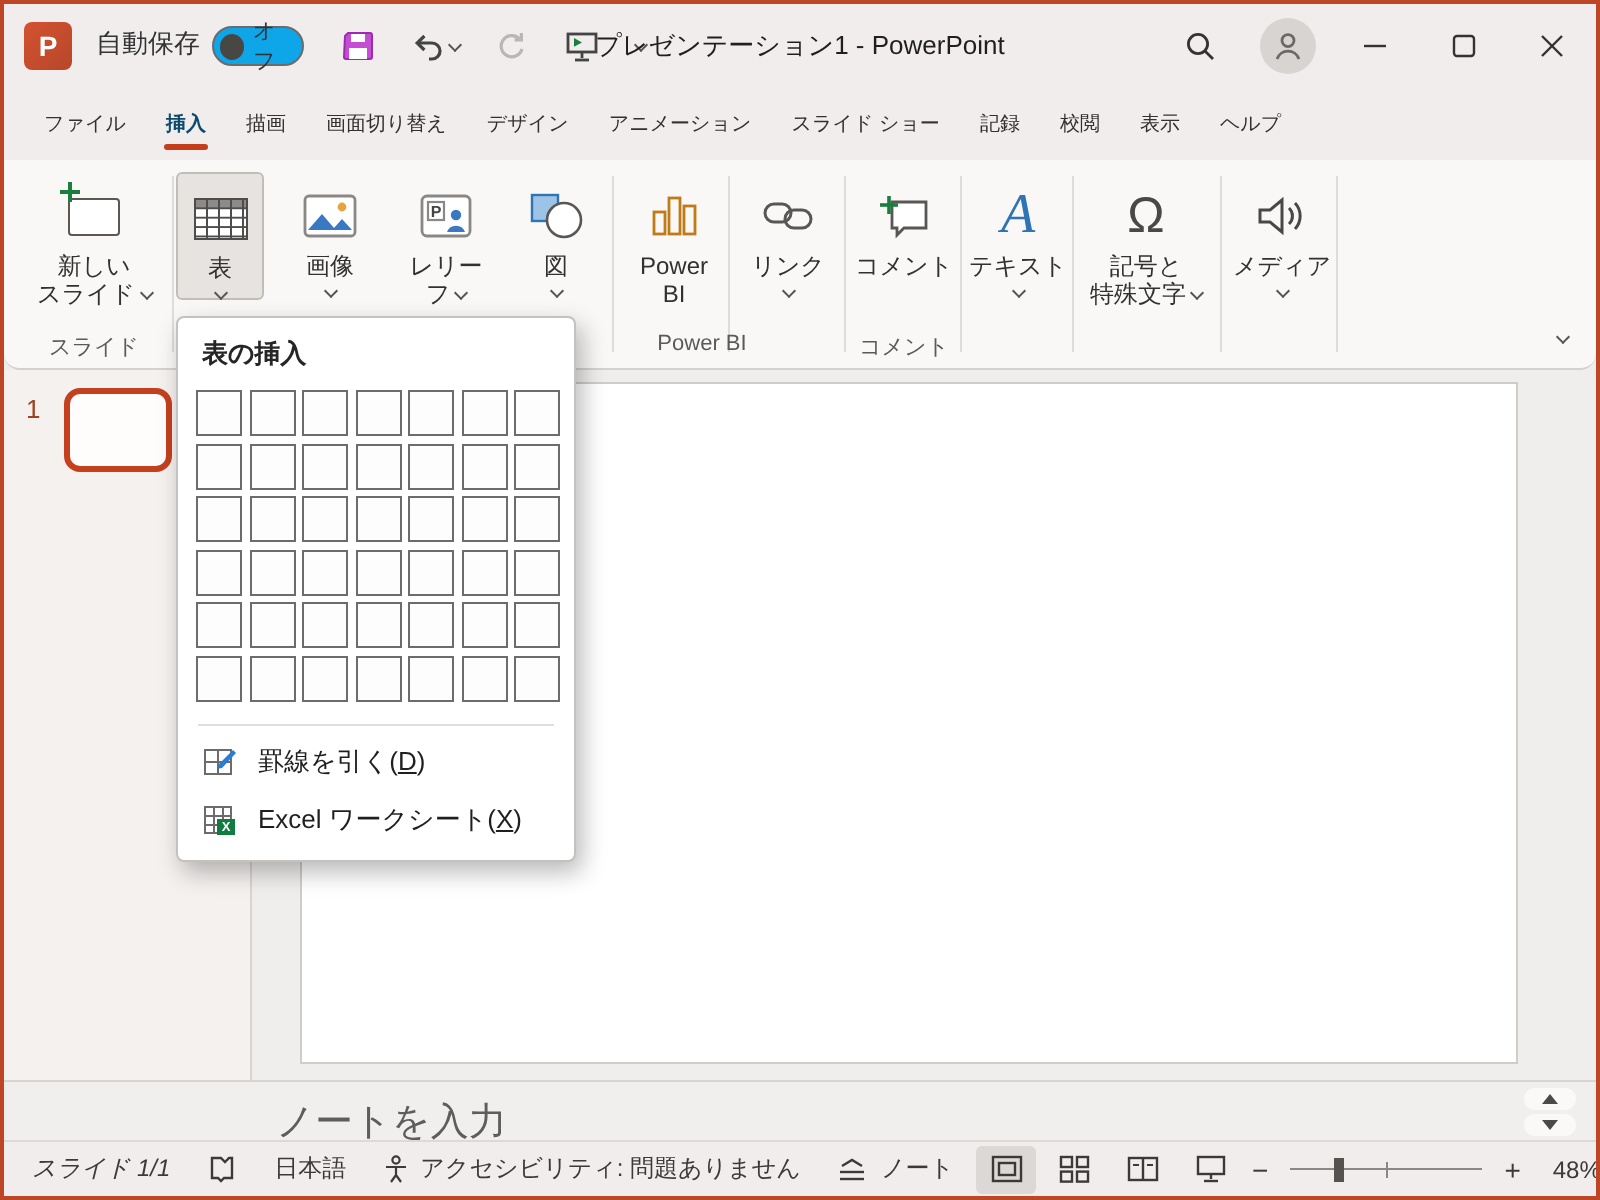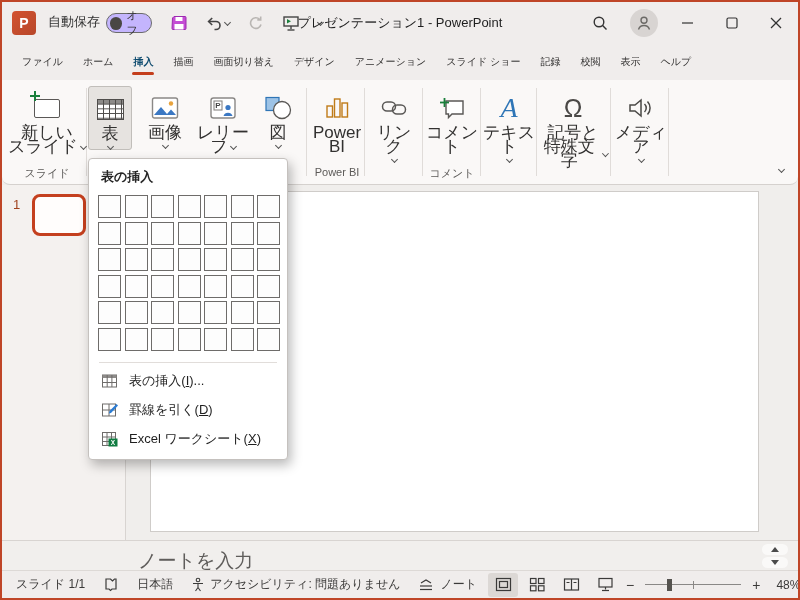--- a/index.html
+++ b/index.html
@@ -6,21 +6,21 @@
   html,body { width:800px; height:600px; font-family:"Liberation Sans",sans-serif; }
   .window { position:relative; width:800px; height:600px; border:2px solid #bf4527;
             background:#f0edec; overflow:hidden; }
 
   
   .titlebar { position:absolute; left:0; top:0; width:796px; height:42px; background:#f0edec; }
   .tb-left { position:absolute; left:10px; top:0; height:42px; display:flex; align-items:center; gap:12px; }
   .applogo { width:24px; height:24px; border-radius:4px; background:linear-gradient(135deg,#d35230,#b7472a);
              color:#fff; font-weight:bold; font-size:14px; display:flex; align-items:center; justify-content:center; }
   .autosave { display:flex; align-items:flex-start; gap:6px; font-size:13px; color:#333; }
-  .toggle { width:46px; height:20px; border:1px solid #6b6b6b; border-radius:10px; background:#c4b5fd;
+  .toggle { width:46px; height:20px; border:1px solid #6b6b6b; border-radius:10px; background:#0ea5e9;
             display:flex; align-items:center; padding:0 3px; gap:4px; cursor:pointer; }
   .toggle-knob { width:13px; height:13px; border-radius:50%; background:#494744; }
   .toggle-label { font-size:11px; color:#333; }
   .qat { display:flex; align-items:center; gap:14px; margin-left:4px; }
   .qat-btn { display:flex; align-items:center; gap:2px; background:none; border:none; cursor:pointer; padding:2px; }
   .tb-title { position:absolute; left:50%; top:0; transform:translateX(-50%); height:42px;
               display:flex; align-items:center; font-size:13px; color:#1f1f1f; white-space:nowrap; }
   .tb-right { position:absolute; right:0; top:0; height:42px; display:flex; align-items:center; }
   .tb-iconbtn { width:44px; height:42px; display:flex; align-items:center; justify-content:center;
                 background:none; border:none; cursor:pointer; }
@@ -36,21 +36,21 @@
                        background:#c43e1c; border-radius:2px; }
 
   
   .ribbon { position:absolute; left:0; top:78px; width:796px; height:105px; background:#faf8f7;
             border-bottom:1px solid #d5d1ce; border-radius:0 0 8px 8px; }
   .rb-sep { position:absolute; top:8px; height:88px; width:1px; background:#e0dcd9; }
   .rb-btn { position:absolute; top:6px; display:flex; flex-direction:column; align-items:center;
             padding-top:4px; cursor:pointer; border-radius:3px; }
   .rb-btn.pressed { background:#e6e3e0; border:1px solid #c1beba; }
   .rb-icon { height:36px; display:flex; align-items:center; justify-content:center; }
-  .rb-label { font-size:17px; line-height:14px; color:#323130; text-align:center; }
+  .rb-label { font-size:12px; line-height:14px; color:#323130; text-align:center; }
   .rb-label span { display:block; }
   .rb-label .inline-row { display:flex; align-items:center; justify-content:center; gap:3px; }
   .chev { display:inline-block; width:5px; height:5px; border-right:1.2px solid #555; border-bottom:1.2px solid #555;
           transform:rotate(45deg); margin-top:-2px; }
   .chev-below { margin-top:3px; }
   .rb-grouplabel { position:absolute; top:86px; font-size:11px; color:#5c5a58; text-align:center; }
   .ribbon-collapse { position:absolute; right:14px; bottom:8px; cursor:pointer; }
 
   
   .ic-newslide { position:relative; width:26px; height:19px; border:1.5px solid #5a5856; border-radius:2px; background:#fff; }
@@ -81,21 +81,21 @@
   .notes-arrows { position:absolute; right:10px; top:3px; display:flex; flex-direction:column; gap:2px; }
   .narrow-btn { width:26px; height:11px; background:#faf9f8; border:none; border-radius:6px;
                 display:flex; align-items:center; justify-content:center; cursor:pointer; }
   .tri-up { width:0; height:0; border-left:4px solid transparent; border-right:4px solid transparent; border-bottom:5px solid #4a4a4a; }
   .tri-dn { width:0; height:0; border-left:4px solid transparent; border-right:4px solid transparent; border-top:5px solid #4a4a4a; }
 
   
   .statusbar { position:absolute; left:0; top:568px; width:796px; height:28px; background:#f0edec;
                border-top:1px solid #ddd9d6; display:flex; align-items:center; font-size:12px; color:#3b3a39; }
   .sb-item { display:flex; align-items:center; gap:5px; padding:0 9px; height:100%; cursor:pointer; white-space:nowrap; }
-  .sb-static { cursor:default; }
+  .sb-static { cursor:default;font-style:italic; }
   .sb-right { margin-left:auto; display:flex; align-items:center; height:100%; }
   .viewbtn { width:30px; height:24px; display:flex; align-items:center; justify-content:center;
              border:none; background:none; cursor:pointer; border-radius:3px; margin:0 2px; }
   .viewbtn.active { background:#dcd8d5; }
   .zoom-track { position:relative; width:96px; height:14px; margin:0 7px; cursor:pointer; }
   .zoom-track .line { position:absolute; left:0; right:0; top:6.5px; height:1px; background:#8a8886; }
   .zoom-track .tick { position:absolute; left:48px; top:3px; width:1px; height:8px; background:#8a8886; }
   .zoom-track .thumb { position:absolute; left:22px; top:1px; width:5px; height:12px; background:#55534f; }
   .zoom-val { width:36px; text-align:right; margin-right:6px; }
   .zoom-pm { font-size:14px; color:#3b3a39; background:none; border:none; cursor:pointer; padding:0 4px; }
@@ -192,21 +192,20 @@
           <line x1="1" y1="1" x2="11" y2="11" stroke="#333" stroke-width="1.2"></line>
           <line x1="11" y1="1" x2="1" y2="11" stroke="#333" stroke-width="1.2"></line>
         </svg>
       </button>
     </div>
   </div>
 
   <div class="tabrow">
     <div class="tabs">
       <span class="tab">ファイル</span>
-      <span class="tab">ホーム</span>
       <span class="tab active">挿入</span>
       <span class="tab">描画</span>
       <span class="tab">画面切り替え</span>
       <span class="tab">デザイン</span>
       <span class="tab">アニメーション</span>
       <span class="tab">スライド ショー</span>
       <span class="tab">記録</span>
       <span class="tab">校閲</span>
       <span class="tab">表示</span>
       <span class="tab">ヘルプ</span>
@@ -367,21 +366,21 @@
           <path d="M20.5 5.5 a9.5 9.5 0 0 1 0 13" fill="none" stroke="#4a4846" stroke-width="1.5"></path>
         </svg>
       </div>
       <div class="rb-label">
           <span>メディア</span>
         </div>
       <span class="chev chev-below"></span>
     </div>
 
     <div class="rb-grouplabel" style="left:6px;width:78px">スライド</div>
-    <div class="rb-grouplabel" style="left:306px;width:58px">Power BI</div>
+    <div class="rb-grouplabel" style="left:320px;width:58px">Power BI</div>
     <div class="rb-grouplabel" style="left:422px;width:56px">コメント</div>
 
     <span class="ribbon-collapse"><span class="chev"></span></span>
   </div>
 
   <div class="content">
     <div class="thumb-panel">
       <span class="slide-num">1</span>
       <div class="slide-thumb"></div>
     </div>
@@ -509,30 +508,20 @@
         <div class="tg-cell"></div>
         <div class="tg-cell"></div>
         <div class="tg-cell"></div>
         <div class="tg-cell"></div>
         <div class="tg-cell"></div>
         <div class="tg-cell"></div>
       </div>
     <div class="dd-sep"></div>
     <div class="dd-item">
       <svg width="18" height="16" viewBox="0 0 18 16">
-        <rect x="1.5" y="2" width="14" height="12" fill="#fff" stroke="#6e6c6a" stroke-width="1"></rect>
-        <rect x="1.5" y="2" width="14" height="3" fill="#8d8b89"></rect>
-        <line x1="6.2" y1="2" x2="6.2" y2="14" stroke="#6e6c6a" stroke-width="1"></line>
-        <line x1="10.9" y1="2" x2="10.9" y2="14" stroke="#6e6c6a" stroke-width="1"></line>
-        <line x1="1.5" y1="9.5" x2="15.5" y2="9.5" stroke="#6e6c6a" stroke-width="1"></line>
-      </svg>
-      <span><span>表の挿入(</span><span class="mnemonic">I</span><span>)...</span></span>
-    </div>
-    <div class="dd-item">
-      <svg width="18" height="16" viewBox="0 0 18 16">
         <rect x="1.5" y="2" width="13" height="12" fill="#fff" stroke="#6e6c6a" stroke-width="1"></rect>
         <line x1="8" y1="2" x2="8" y2="14" stroke="#6e6c6a" stroke-width="1"></line>
         <line x1="1.5" y1="8" x2="14.5" y2="8" stroke="#6e6c6a" stroke-width="1"></line>
         <path d="M15.5 2 L17 3.5 10 11 7.8 11.4 8.5 9z" fill="#2b7cd3"></path>
       </svg>
       <span><span>罫線を引く(</span><span class="mnemonic">D</span><span>)</span></span>
     </div>
     <div class="dd-item">
       <svg width="18" height="16" viewBox="0 0 18 16">
         <rect x="1.5" y="1.5" width="13" height="13" fill="#fff" stroke="#6e6c6a" stroke-width="1"></rect>

